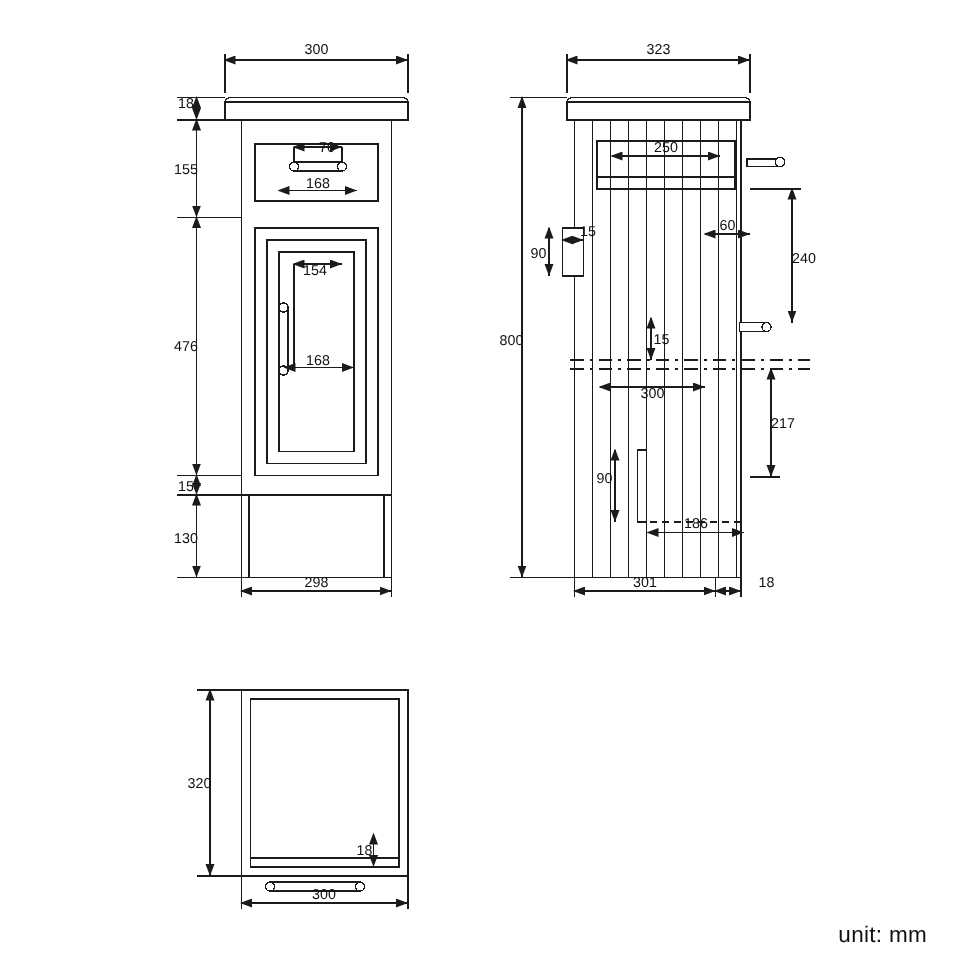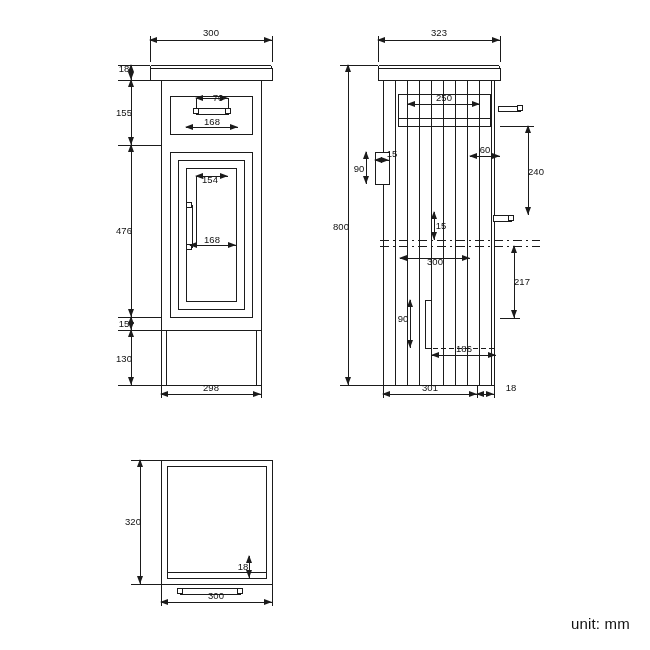--- a/index.html
+++ b/index.html
@@ -1,19 +1,19 @@
 <!DOCTYPE html>
 <html><head>
 <meta charset="utf-8">
 <style>
   html,body{margin:0;padding:0;background:#ffffff;}
   body{width:650px;height:650px;font-family:"Liberation Sans",sans-serif;color:#111;}
   #stage{position:relative;width:644px;height:650px;overflow:hidden;}
   svg{display:block;}
-  .unit{position:absolute;right:14px;bottom:18px;font-size:15px;color:#111;letter-spacing:.2px;}
+  .unit{position:absolute;right:26px;bottom:18px;font-size:15px;color:#111;letter-spacing:.2px;}
 </style>
 </head>
 <body>
 
 <div id="stage">
 
 <svg width="650" height="650" viewBox="0 0 650 650">
   <defs>
     <marker id="ah" markerWidth="9" markerHeight="9" refX="8" refY="3" orient="auto">
       <path d="M0,0 L8,3 L0,6 z" fill="#1b1b1b"></path>

